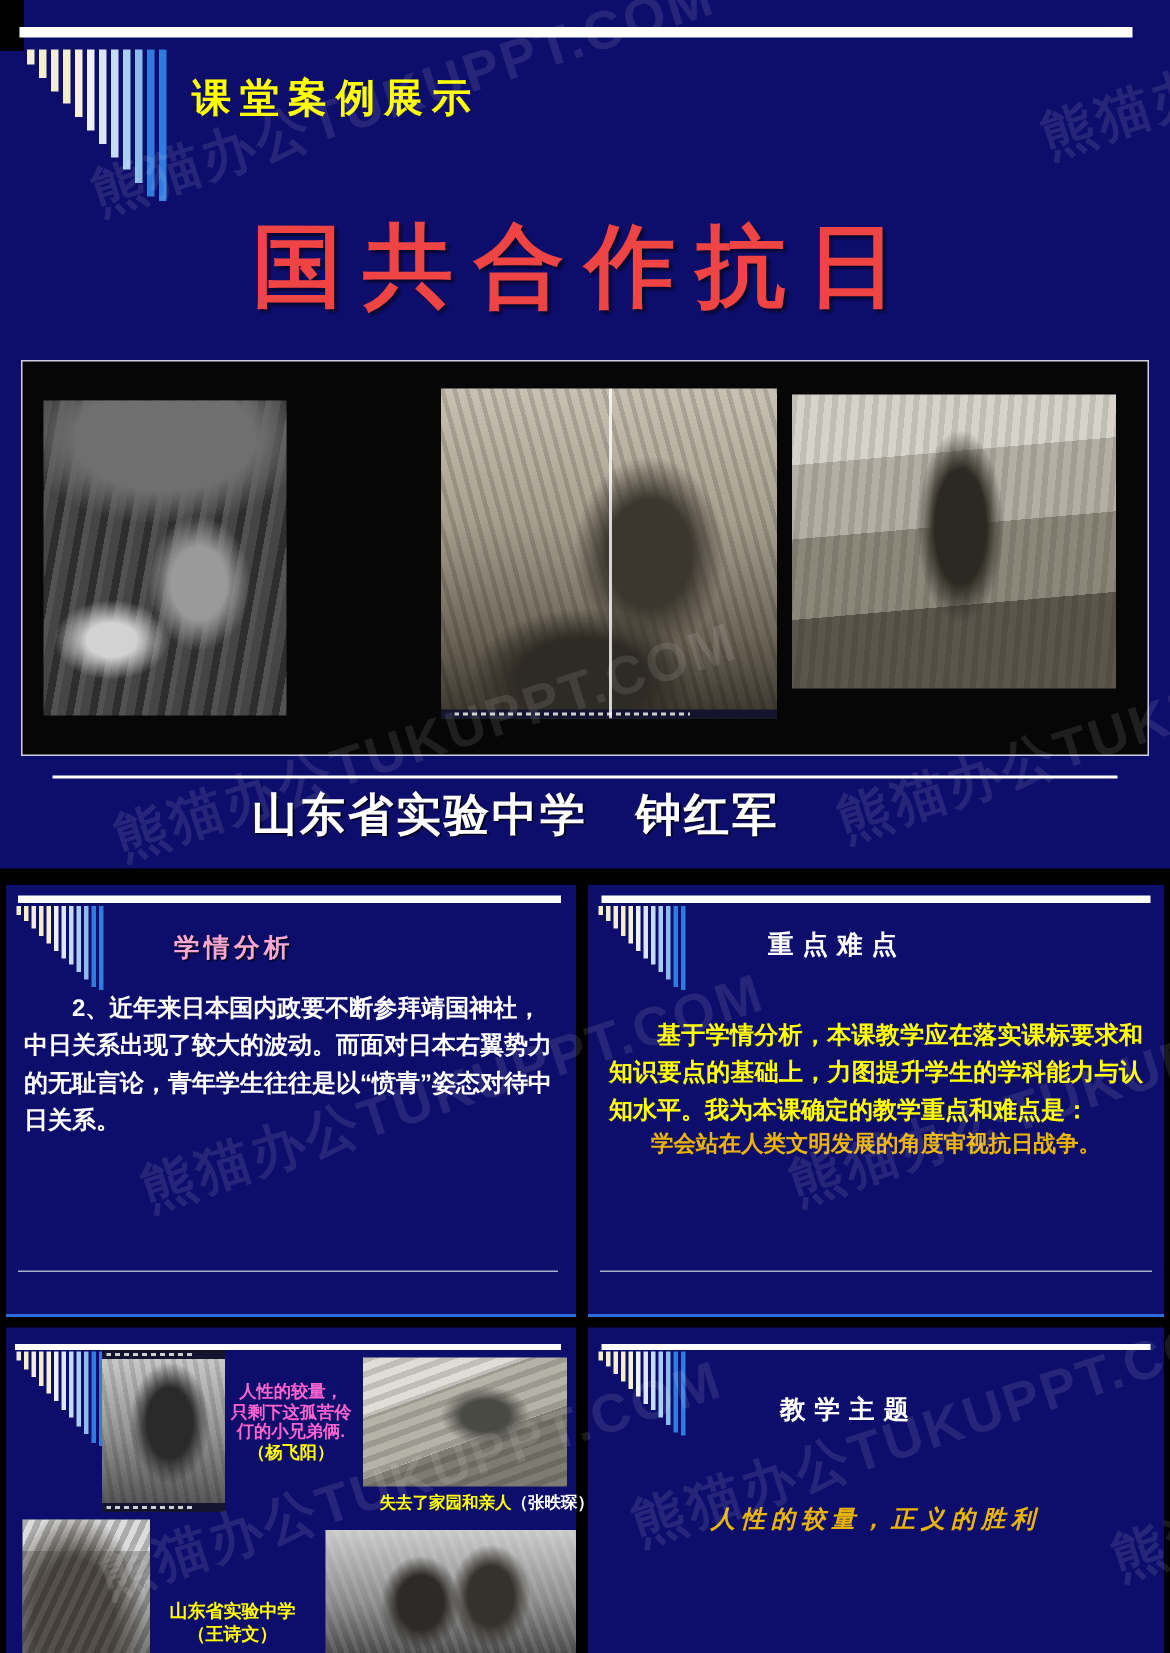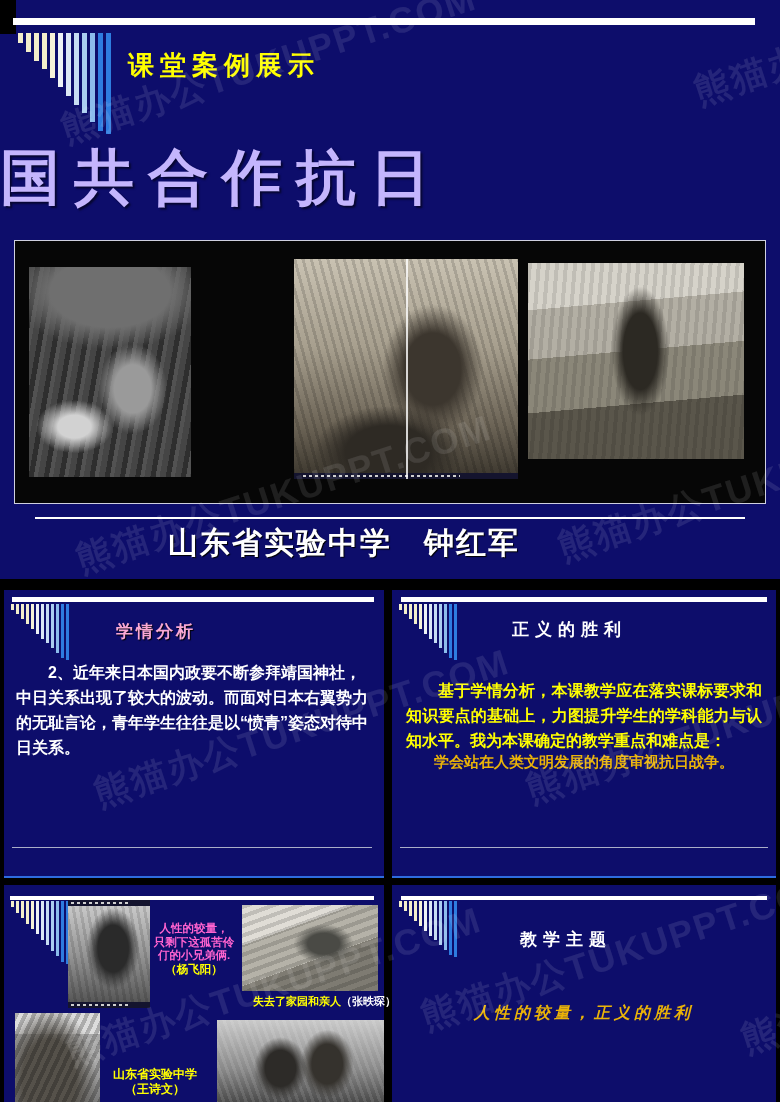--- a/index.html
+++ b/index.html
@@ -11,21 +11,21 @@
   .grayline{position:absolute;background:#a9aec8;height:1px;}
 
   
   .bars{position:absolute;display:flex;align-items:flex-start;}
   .bars i{display:block;flex:none;}
 
   
   .kai{font-family:"Liberation Serif",serif;font-weight:bold;}
   .hei{font-family:"Liberation Sans",sans-serif;font-weight:bold;}
   .eyebrow{color:#ffff00;font-size:26px;letter-spacing:6px;font-family:Liberation Mono, monospace;}
-  .big-title{color:#c4b5fd;font-size:60px;letter-spacing:14px;text-align:left;width:100%;
+  .big-title{color:#ef4444;font-size:60px;letter-spacing:14px;text-align:center;width:100%;
              text-shadow:2px 2px 2px rgba(0,0,0,.55);}
   .byline{color:#ffffff;font-size:30px;letter-spacing:2px;text-shadow:1px 1px 1px #000;}
   .sec-title-yellow{color:#f9a8d4;font-size:17px;letter-spacing:3px;text-shadow:1px 1px 1px #000;}
   .sec-title-white{color:#ffffff;font-size:17px;letter-spacing:6px;font-family:"Liberation Serif",serif;font-weight:bold;}
   .body-white{color:#ffffff;font-size:16px;line-height:25px;}
   .body-white p{margin:0;text-indent:2em;}
   .body-yellow{color:#ffff00;font-size:16px;line-height:25px;text-indent:2em;text-align:justify;}
   .magenta{color:#eab308;}
   .pinkcap{color:#ff63cf;font-size:11.5px;line-height:13.5px;text-align:center;}
   .yellowcap{color:#ffff00;}
@@ -143,21 +143,21 @@
         <i style="background: rgb(243, 238, 203); width: 3px; height: 20px;"></i>
         <i style="background: rgb(246, 242, 216); width: 3px; height: 25px;"></i>
         <i style="background: rgb(238, 242, 246); width: 3px; height: 30px;"></i>
         <i style="background: rgb(219, 231, 245); width: 3px; height: 35px;"></i>
         <i style="background: rgb(198, 220, 243); width: 3px; height: 39px;"></i>
         <i style="background: rgb(170, 205, 240); width: 3px; height: 44px;"></i>
         <i style="background: rgb(140, 188, 236); width: 3px; height: 49px;"></i>
         <i style="background: rgb(46, 124, 224); width: 3px; height: 54px;"></i>
         <i style="background: rgb(46, 124, 224); width: 3px; height: 56px;"></i>
       </div>
-    <div class="abs sec-title-white" style="left:120px;top:28px;">正义的胜利</div>
+    <div class="abs sec-title-white" style="left:120px;top:28px;">重点难点</div>
     <div class="abs hei body-yellow" style="left:14px;top:88px;width:356px;">基于学情分析，本课教学应在落实课标要求和知识要点的基础上，力图提升学生的学科能力与认知水平。我为本课确定的教学重点和难点是：</div>
     <div class="abs hei magenta" style="left:0;top:163px;width:100%;text-align:center;font-size:15px;">学会站在人类文明发展的角度审视抗日战争。</div>
     <div class="grayline" style="left:8px;top:257px;width:368px;"></div>
   </div>
 
   <div class="slide" style="left:4px;top:885px;width:380px;height:217px;">
     <div class="whiteline" style="left:6px;top:11px;width:364px;height:4px;"></div>
     <div class="bars" style="left: 7px; top: 16px; gap: 2px;">
         <i style="background: rgb(243, 238, 203); width: 3px; height: 6px;"></i>
         <i style="background: rgb(243, 238, 203); width: 3px; height: 12px;"></i>

